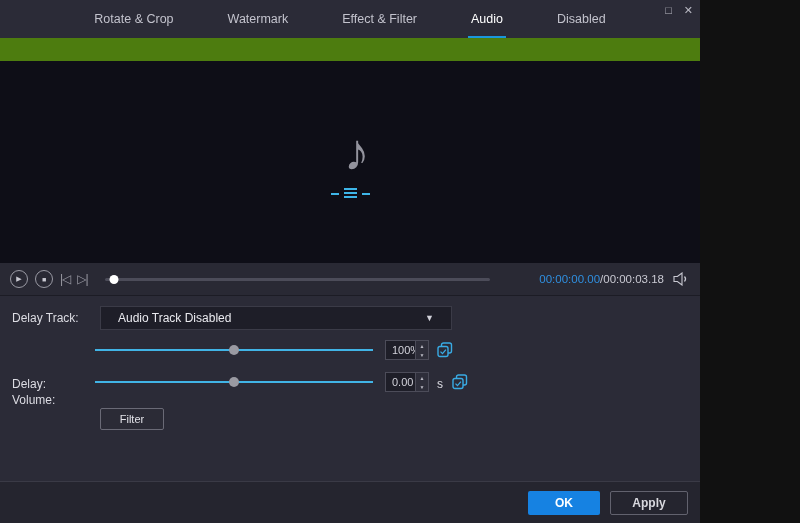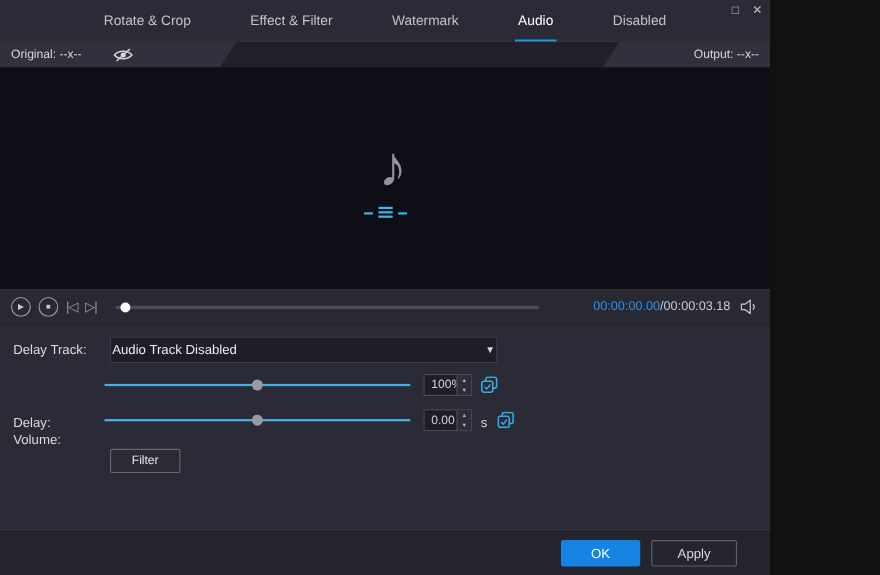--- a/index.html
+++ b/index.html
@@ -1,17 +1,17 @@
 <!DOCTYPE html>
 <html><head>
 <meta charset="utf-8">
 <style>
   * { margin:0; padding:0; box-sizing:border-box; }
   body { background:#111; font-family:"Liberation Sans", sans-serif; }
-  .app { position:relative; width:700px; height:523px; background:#a16207; overflow:hidden;
+  .app { position:relative; width:700px; height:523px; background:#4d7c0f; overflow:hidden;
          font-family:"Liberation Sans", sans-serif; }
 
   
   .tabbar { position:absolute; top:0; left:0; right:0; height:38px; background:#2b2b37;
             display:flex; justify-content:center; align-items:stretch; gap:48px; }
   .tab { display:flex; align-items:center; color:#c3c3cd; font-size:12.5px; padding:0 3px;
          cursor:default; }
   .tab.active { color:#ffffff; box-shadow: inset 0 -2px 0 #1a96dc; }
   .winbtns { position:absolute; top:3px; right:7px; display:flex; gap:12px; color:#b9b9c3;
              font-size:11px; }
@@ -52,21 +52,21 @@
                background:#ffffff; transform:translateX(-50%); }
   .time { font-size:11.5px; white-space:nowrap; }
   .time .cur { color:#2f8fe0;margin-left:32px; }
   .time .tot { color:#c9c9d2; }
   .speaker { display:flex; align-items:center; margin-left:2px; cursor:default; }
 
   
   .panel { position:absolute; top:296px; left:0; right:0; bottom:42px; background:#2b2b37; }
   .plabel { position:absolute; left:12px; color:#dcdce3; font-size:12px; }
   .dropdown { position:absolute; left:100px; top:10px; width:352px; height:24px; background:#1e1e28;
-              border:1px solid #3b3b47; display:flex; align-items:center; padding:0 1px;
+              border:1px solid #3b3b47; display:flex; align-items:center; padding:0 17px;
               color:#eaeaef; font-size:12px; cursor:default; }
   .dropdown .arrow { margin-left:auto; font-size:9px; color:#d2d2da; }
   .hslider { position:absolute; left:95px; width:278px; height:20px; cursor:default; }
   .hslider .track { position:absolute; top:9px; left:0; right:0; height:2px; background:#41b4e6; }
   .hslider .knob { position:absolute; top:5px; width:10px; height:10px; border-radius:50%;
                    background:#9a9aa2; transform:translateX(-50%); }
   .valbox { position:absolute; width:44px; height:20px; background:#1e1e28;
             border:1px solid #4c4c59; color:#d2d2da; font-size:11px; display:flex;
             align-items:center; padding-left:6px; }
   .valbox .spin { position:absolute; right:0; top:0; bottom:0; width:13px; background:#2e2e3a;
@@ -75,60 +75,45 @@
                        font-size:5px; color:#b9b9c3; cursor:default; }
   .unit { position:absolute; color:#dcdce3; font-size:12px; }
   .copyicon { position:absolute; display:flex; align-items:center; cursor:default; }
   .gbtn { position:absolute; height:22px; background:#2b2b36; border:1px solid #6a6a76;
           border-radius:2px; color:#e2e2e8; font-size:11px; display:flex; align-items:center;
           justify-content:center; cursor:default; }
 
   
   .footer { position:absolute; left:0; right:0; bottom:0; height:42px; background:#25252f;
             border-top:1px solid #3a3a46; display:flex; align-items:center;
-            justify-content:flex-end; gap:10px; padding-right:30px; }
+            justify-content:flex-end; gap:10px; padding-right:12px;font-weight:bold; }
   .btn-ok { width:72px; height:24px; background:#1682e2; border:none; border-radius:2px;
             color:#ffffff; font-size:12px; display:flex; align-items:center; justify-content:center;
             cursor:default; }
   .btn-cancel { width:78px; height:24px; background:transparent; border:1px solid #62626e;
                 border-radius:2px; color:#d8d8de; font-size:12px; display:flex; align-items:center;
                 justify-content:center; cursor:default; }
 </style>
 </head>
 <body>
 
 <div class="app">
 
   <div class="tabbar">
     <div class="tab">Rotate &amp; Crop</div>
+    <div class="tab">Watermark</div>
     <div class="tab">Effect &amp; Filter</div>
-    <div class="tab">Watermark</div>
     <div class="tab active">Audio</div>
     <div class="tab">Disabled</div>
     <div class="winbtns">
       <span>□</span>
       <span>✕</span>
     </div>
   </div>
 
-  <div class="strip">
-    <div class="strip-left">
-      <span class="lbl">Original: --x--</span>
-      <span class="eye">
-        <svg width="20" height="14" viewBox="0 0 20 14">
-          <path d="M2 7 C6 2.5 14 2.5 18 7 C14 11.5 6 11.5 2 7 Z" fill="none" stroke="#d6d6de" stroke-width="1.3"></path>
-          <circle cx="10" cy="7" r="2.3" fill="#d6d6de"></circle>
-          <line x1="4" y1="12.5" x2="16" y2="1.5" stroke="#d6d6de" stroke-width="1.3"></line>
-        </svg>
-      </span>
-    </div>
-    <div class="strip-right">
-      <span class="lbl">Output: --x--</span>
-    </div>
-  </div>
 
   <div class="preview">
     <div class="note">♪</div>
     <div class="loader">
       <span class="dash"></span>
       <span class="stack">
           <i></i>
           <i></i>
           <i></i>
         </span>

